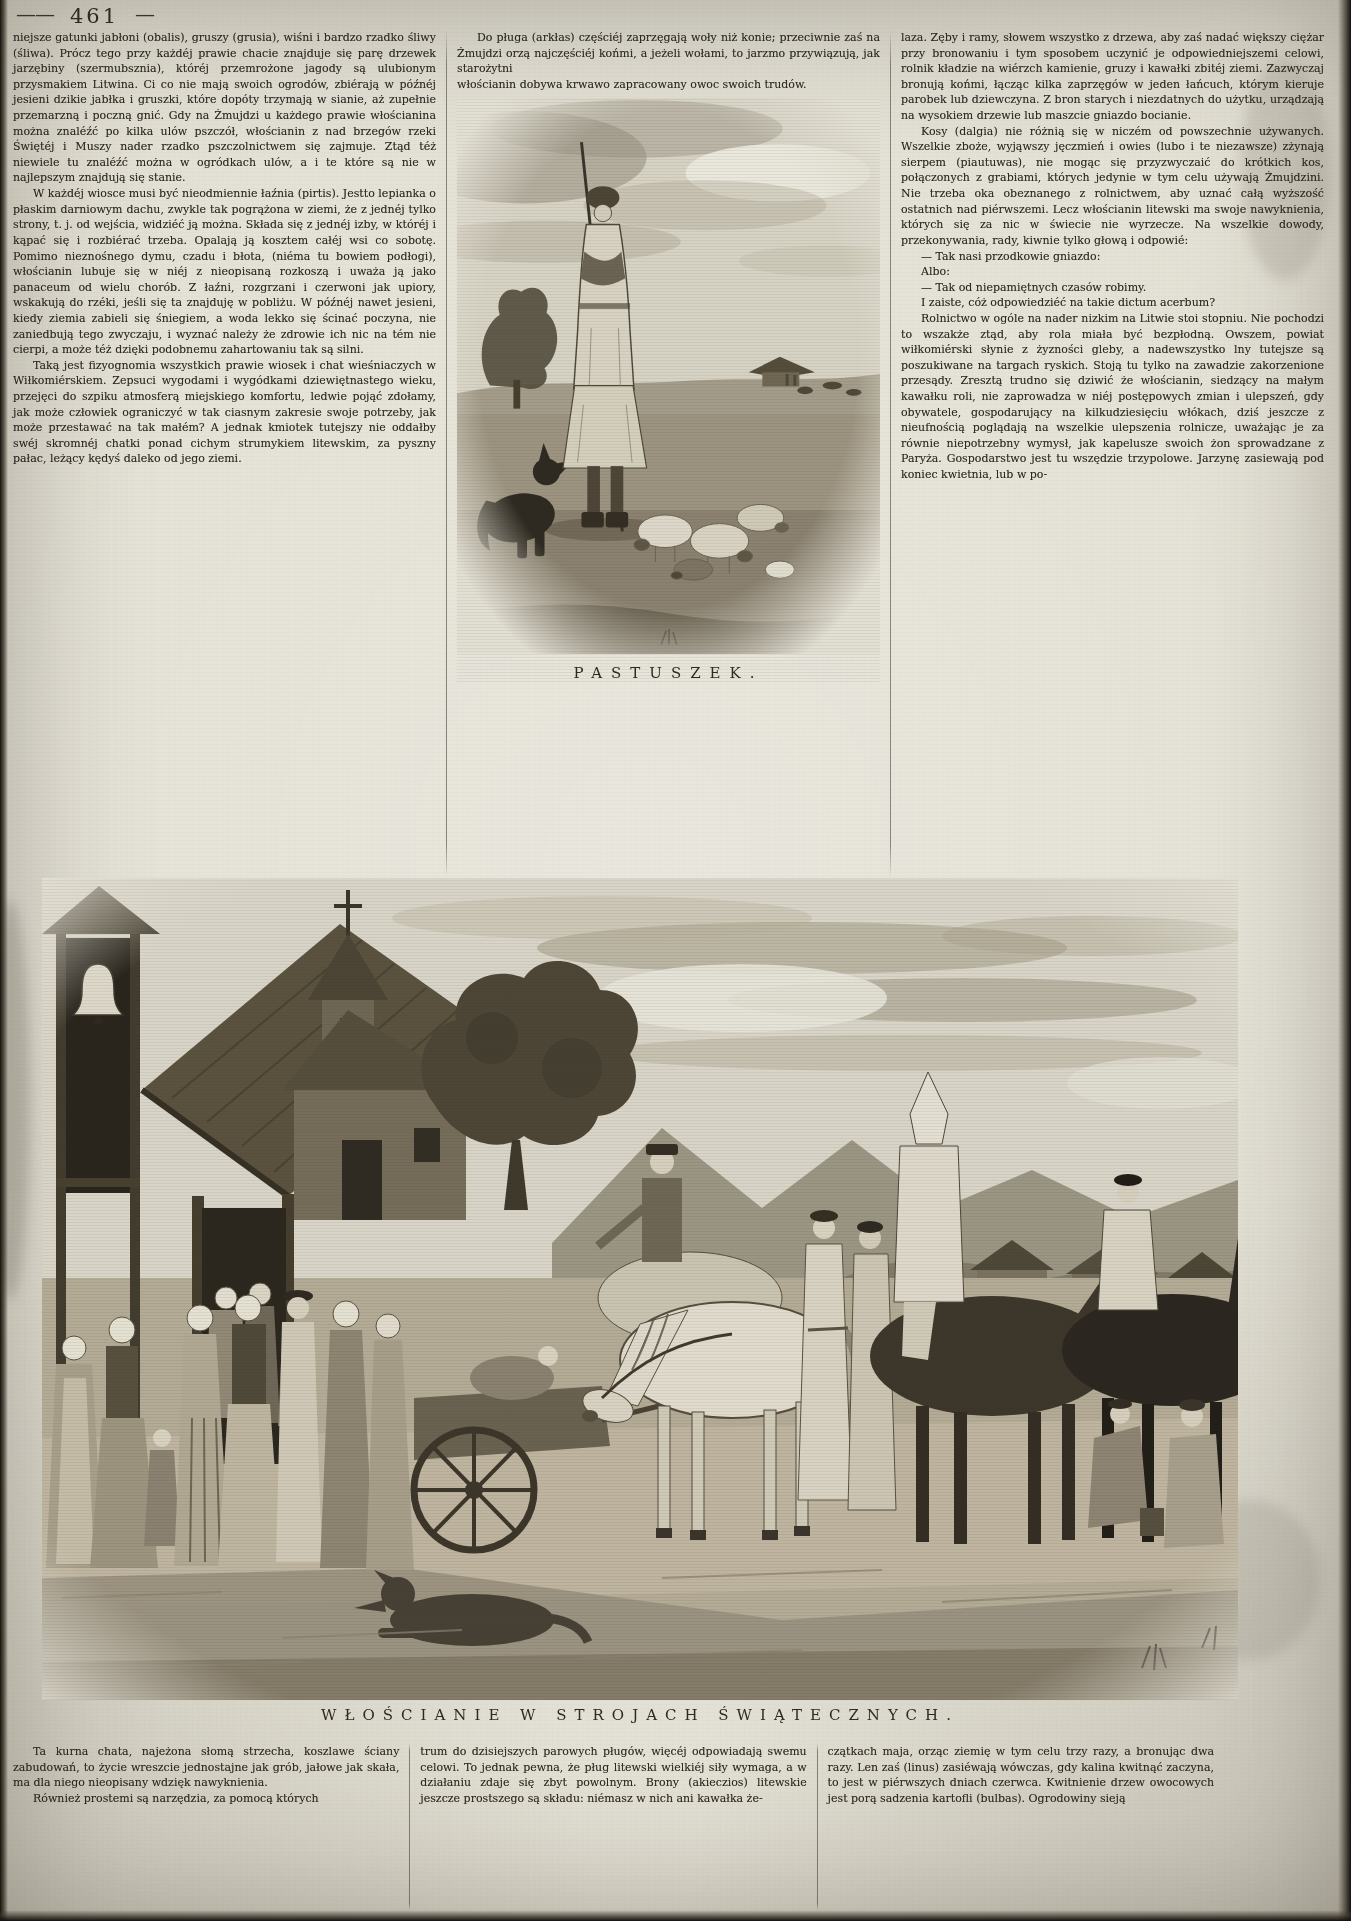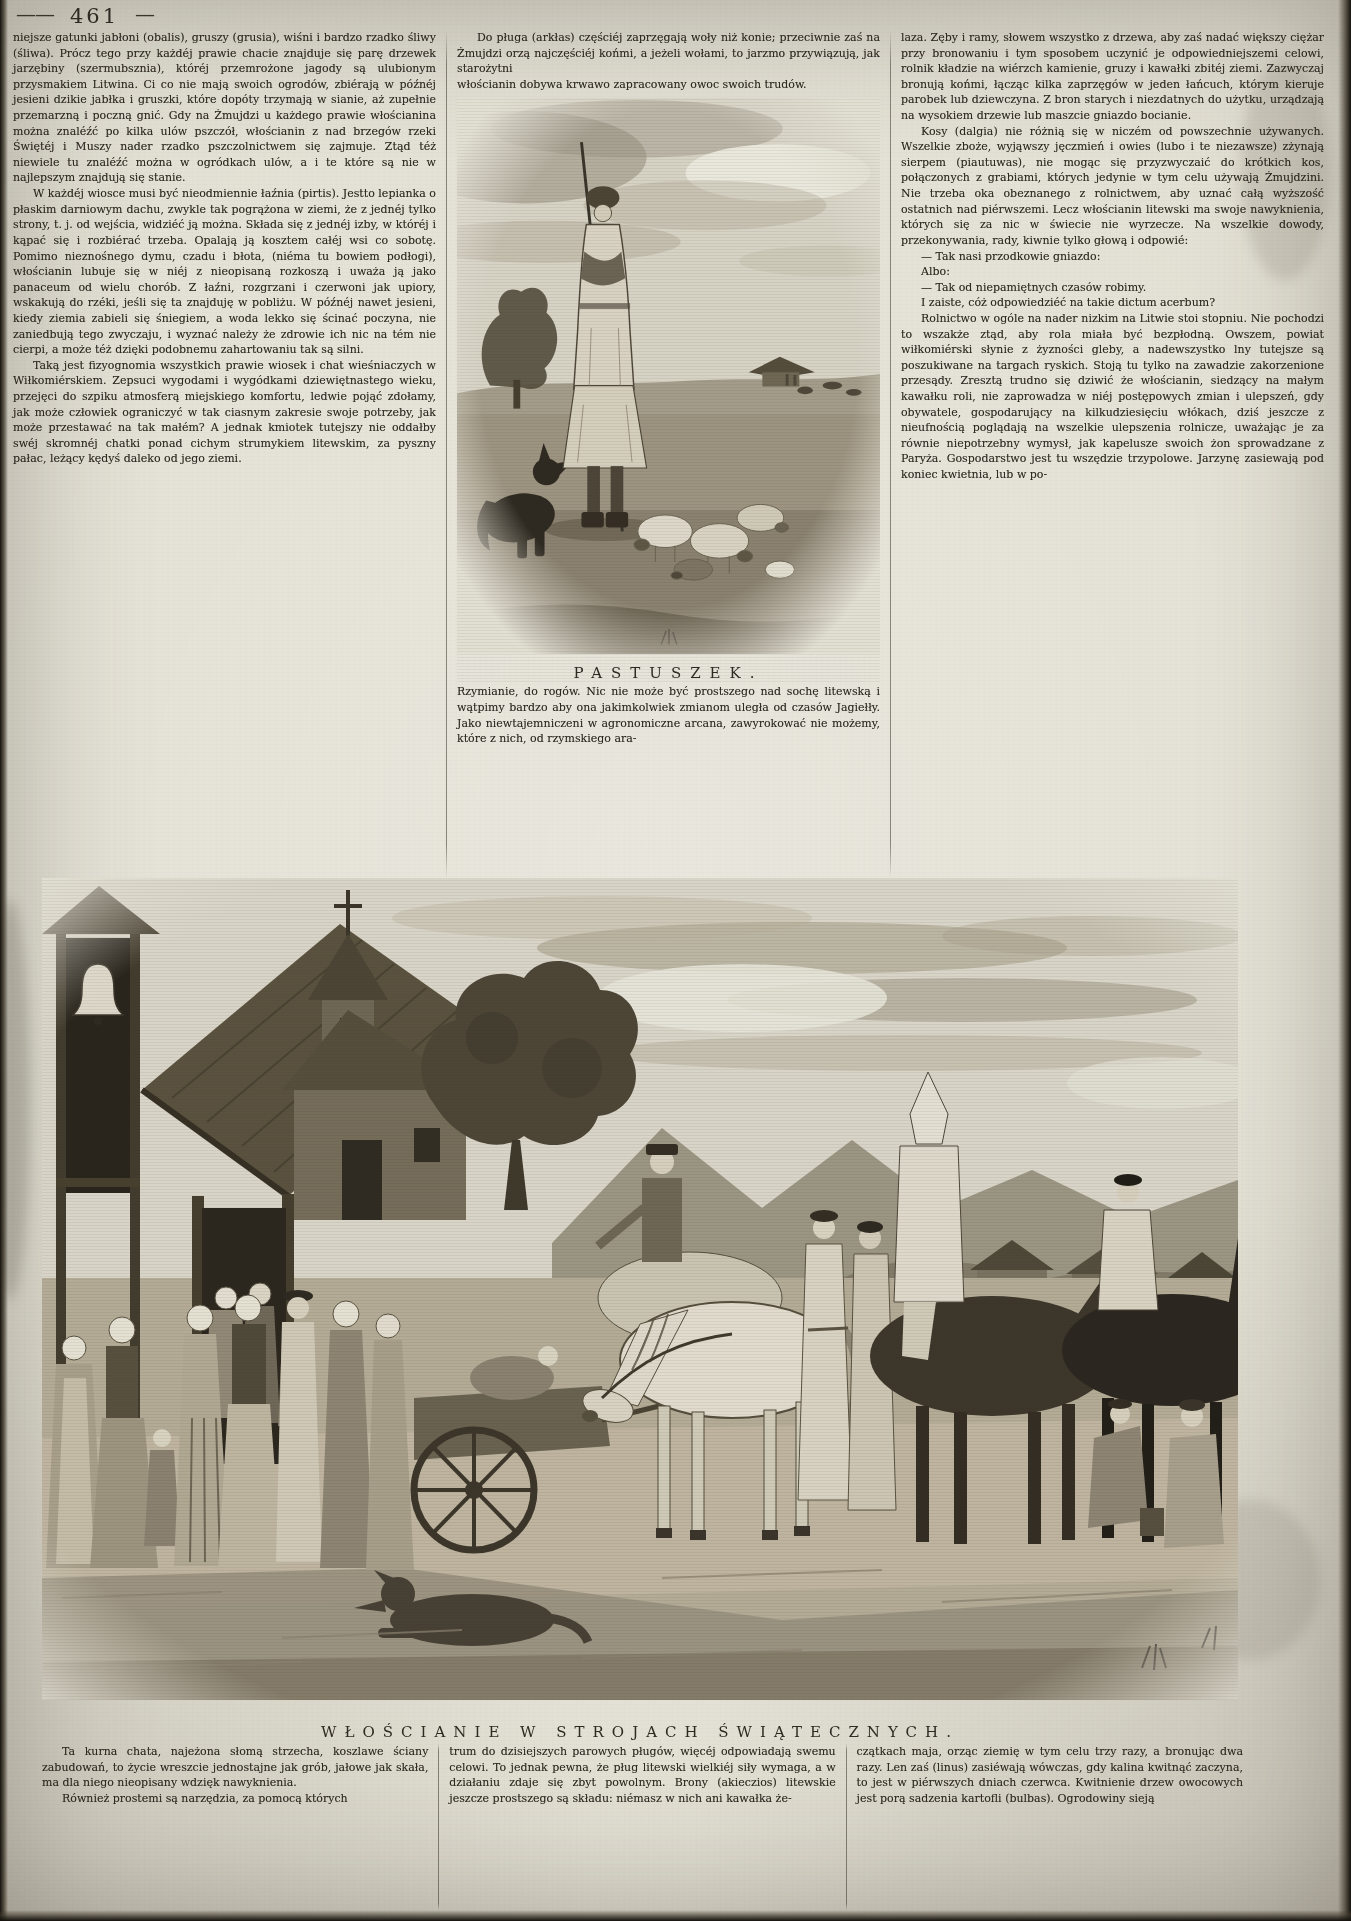--- a/index.html
+++ b/index.html
@@ -33,23 +33,23 @@
   figure{margin:0;}
   .engraving{position:relative;margin:6px 0 2px 0;}
   .engraving svg{display:block;width:423px;height:556px;}
   .tex{position:absolute;inset:0;pointer-events:none;
     background:repeating-linear-gradient(0deg, rgba(48,42,30,.07) 0 1px, transparent 1px 3px);}
   .caption{display:block;text-align:center;font-size:15px;letter-spacing:9px;
     color:#2e2a22;margin-top:10px;white-space:nowrap;}
   .bigengraving{position:absolute;top:878px;left:42px;width:1196px;height:822px;z-index:1;}
   .bigengraving svg{display:block;width:1196px;height:822px;}
   .bigcaption{position:absolute;top:1706px;left:42px;width:1196px;text-align:center;
-    font-size:15px;letter-spacing:8px;color:#2e2a22;z-index:2;margin-top:17px;}
+    font-size:15px;letter-spacing:8px;color:#2e2a22;z-index:2;}
   
-  .botcols{position:absolute;top:1744px;left:8px;width:1211px;height:166px;display:flex;z-index:2;padding-left:29px;}
+  .botcols{position:absolute;top:1744px;left:8px;width:1211px;height:166px;display:flex;z-index:2;}
   .bcol{width:433px;height:166px;overflow:hidden;padding:0 5px;box-sizing:border-box;}
   
   .edge{position:absolute;pointer-events:none;z-index:6;}
   .edge-left{left:0;top:0;bottom:0;width:8px;
     background:linear-gradient(90deg,#17140f 0%, rgba(64,57,44,.7) 55%, rgba(64,57,44,0) 100%);}
   .edge-right{right:0;top:0;bottom:0;width:13px;
     background:linear-gradient(270deg,#14110d 0%, rgba(64,57,44,.65) 50%, rgba(64,57,44,0) 100%);}
   .edge-bottom{left:0;right:0;bottom:0;height:11px;
     background:linear-gradient(0deg,#14110d 0%, rgba(64,57,44,.6) 55%, rgba(64,57,44,0) 100%);}
   .smudge{position:absolute;border-radius:50%;filter:blur(6px);pointer-events:none;z-index:1;}
@@ -166,21 +166,20 @@
             <path d="M20,560 l6,-18 M26,560 l1,-20 M32,560 l-4,-16"></path>
             <path d="M400,552 l6,-18 M408,554 l1,-20 M416,552 l-5,-16"></path>
             <path d="M210,570 l5,-14 M218,570 l0,-16 M226,570 l-4,-13"></path>
           </g>
           <rect x="0" y="0" width="435" height="580" fill="url(#pvig)"></rect>
         </svg>
         <div class="tex"></div>
         <figcaption class="caption">PASTUSZEK.</figcaption>
       </figure>
 
-      <p class="bt noind">Rzymianie, do rogów. Nic nie może być prostszego nad sochę litewską i wątpimy bardzo aby ona jakimkolwiek zmianom uległa od czasów Jagiełły. Jako niewtajemniczeni w agronomiczne arcana, zawyrokować nie możemy, które z nich, od rzymskiego ara-</p>
     </div>
     <div class="colrule"></div>
 
     <div class="col">
       <p class="bt noind">laza. Zęby i ramy, słowem wszystko z drzewa, aby zaś nadać większy ciężar przy bronowaniu i tym sposobem uczynić je odpowiedniejszemi celowi, rolnik kładzie na wiérzch kamienie, gruzy i kawałki zbitéj ziemi. Zazwyczaj bronują końmi, łącząc kilka zaprzęgów w jeden łańcuch, którym kieruje parobek lub dziewczyna. Z bron starych i niezdatnych do użytku, urządzają na wysokiem drzewie lub maszcie gniazdo bocianie.</p>
       <p class="bt ind">Kosy (dalgia) nie różnią się w niczém od powszechnie używanych. Wszelkie zboże, wyjąwszy jęczmień i owies (lubo i te niezawsze) zżynają sierpem (piautuwas), nie mogąc się przyzwyczaić do krótkich kos, połączonych z grabiami, których jedynie w tym celu używają Żmujdzini. Nie trzeba oka obeznanego z rolnictwem, aby uznać całą wyższość ostatnich nad piérwszemi. Lecz włościanin litewski ma swoje nawyknienia, których się za nic w świecie nie wyrzecze. Na wszelkie dowody, przekonywania, rady, kiwnie tylko głową i odpowié:</p>
       <p class="bt ind">— Tak nasi przodkowie gniazdo:</p>
       <p class="bt ind">Albo:</p>
       <p class="bt ind">— Tak od niepamiętnych czasów robimy.</p>
       <p class="bt ind">I zaiste, cóż odpowiedziéć na takie dictum acerbum?</p>

